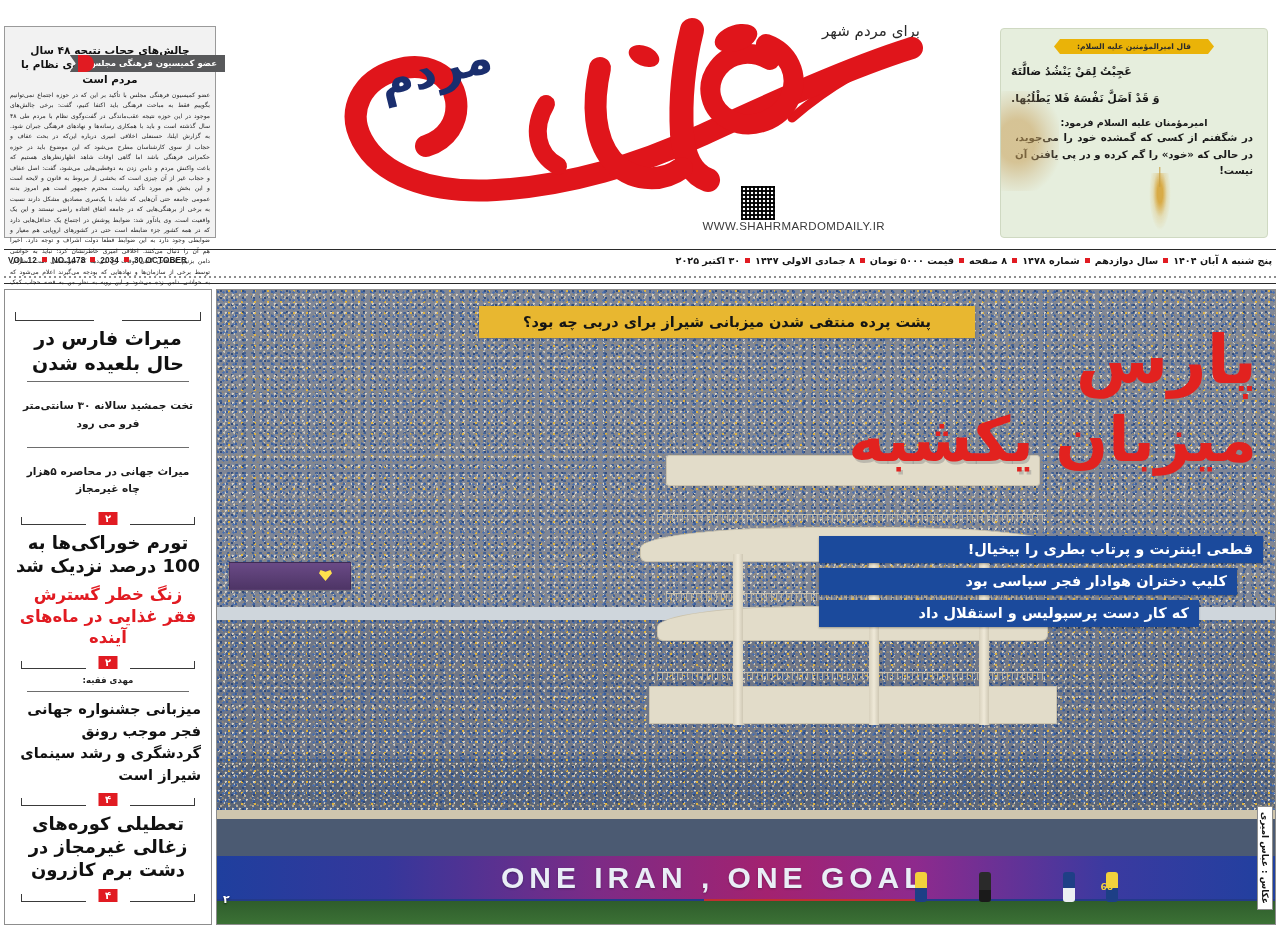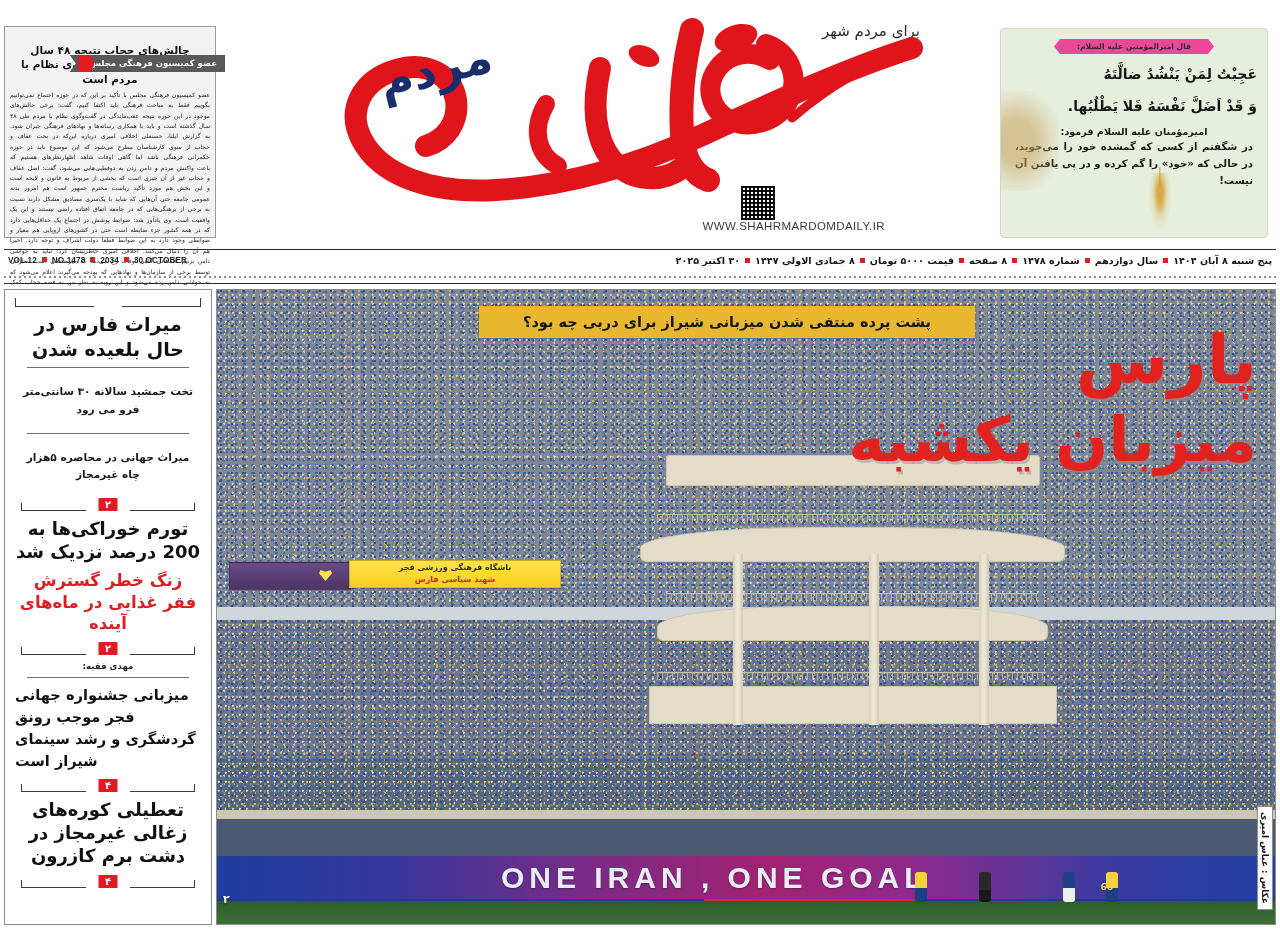--- a/index.html
+++ b/index.html
@@ -42,23 +42,23 @@
     background:
       repeating-linear-gradient(90deg,#111 0 2px,#fff 2px 4px),
       repeating-linear-gradient(0deg,#111 0 2px,#fff 2px 4px);
     background-blend-mode:multiply;}
 
   
   .quote-panel{position:absolute;right:12px;top:28px;width:268px;height:210px;
     background:#e6eedd;border:1px solid #cfd9c2;border-radius:4px;box-sizing:border-box;
     padding:6px 10px 6px;overflow:hidden;}
   .quote-ribbon{margin:4px auto 0;width:160px;height:15px;line-height:15px;
-    background:#ec4899;color:#2b2b2b;font-size:7.6px;font-weight:bold;text-align:center;
+    background:#eab308;color:#2b2b2b;font-size:7.6px;font-weight:bold;text-align:center;
     clip-path:polygon(6px 0,calc(100% - 6px) 0,100% 50%,calc(100% - 6px) 100%,6px 100%,0 50%);}
-  .quote-ar{margin:9px 0 0;text-align:right;font-size:14px;font-weight:bold;
+  .quote-ar{margin:9px 0 0;text-align:left;font-size:11px;font-weight:bold;
     line-height:1.62;color:#161616;font-family:"DejaVu Sans",sans-serif;}
   .quote-fa-lead{margin:9px 0 2px;text-align:center;font-size:9.6px;font-weight:bold;color:#1a1a1a;}
   .quote-fa{margin:0;font-size:10.2px;line-height:1.66;text-align:justify;color:#1a1a1a;
     font-weight:bold;padding:0 4px;}
   .quote-orn{position:absolute;right:96px;bottom:6px;width:22px;height:58px;
     background:radial-gradient(ellipse at 50% 35%,#d8a840 0 18%,rgba(216,168,64,.25) 45%,transparent 70%);
     opacity:.95;}
   .quote-orn:after{content:"";position:absolute;left:50%;top:-6px;width:1.4px;height:20px;
     background:#c49b3c;transform:translateX(-50%);}
   .quote-orn2{position:absolute;left:-2px;top:62px;width:60px;height:100px;
@@ -76,21 +76,21 @@
     vertical-align:1px;}
   .rule-dots{position:absolute;left:4px;top:276px;width:1272px;height:2px;
     background:repeating-linear-gradient(90deg,#8d8d8d 0 2px,transparent 2px 5px);}
   .rule-b{position:absolute;left:4px;top:283px;width:1272px;height:1px;background:#2b2b2b;}
 
   
   .main{position:absolute;left:4px;top:289px;width:1272px;height:636px;}
 
   
   .sidebar{position:absolute;right:1064px;top:0;left:0;width:208px;height:636px;
-    border:1px solid #8d8d8d;box-sizing:border-box;background:#fff;padding:6px 8px;}
+    border:1px solid #8d8d8d;box-sizing:border-box;background:#fff;padding:20px 8px;}
   .brk{position:relative;height:13px;margin:7px 0 6px;}
   .brk:before,.brk:after{content:"";position:absolute;top:5px;height:7px;width:64px;
     border:1px solid #3a3a3a;border-top:0;}
   .brk:before{left:8px;border-right:0;}
   .brk:after{right:8px;border-left:0;}
   .brk .pg{position:absolute;left:50%;top:0;transform:translateX(-50%);
     background:#e11b22;color:#fff;font-size:10px;font-weight:bold;line-height:13px;
     min-width:13px;text-align:center;padding:0 3px;}
   .brk-top{position:relative;height:10px;margin:0 0 2px;}
   .brk-top:before,.brk-top:after{content:"";position:absolute;top:2px;height:8px;width:78px;
@@ -99,21 +99,21 @@
   .brk-top:after{right:2px;border-left:0;}
   .sb-head{font-size:19px;font-weight:bold;text-align:center;line-height:1.3;
     color:#111;margin:6px 2px 6px;letter-spacing:-.4px;}
   .sb-head.sm{font-size:18px;}
   .hr-thin{height:1px;background:#6d6d6d;margin:6px 14px;}
   .sb-sub{font-size:10.6px;font-weight:bold;text-align:center;line-height:1.62;
     color:#1a1a1a;margin:15px 4px;}
   .sb-red{font-size:16.5px;font-weight:bold;text-align:center;line-height:1.32;
     color:#e11b22;margin:4px 2px 2px;letter-spacing:-.3px;}
   .sb-byline{font-size:8.6px;font-weight:bold;text-align:center;color:#222;margin:6px 0 3px;}
-  .sb-body{font-size:14.6px;font-weight:bold;text-align:left;line-height:1.5;
+  .sb-body{font-size:14.6px;font-weight:bold;text-align:right;line-height:1.5;
     color:#111;margin:5px 2px;letter-spacing:-.2px;}
 
   
   .photo-wrap{position:absolute;left:212px;top:0;width:1060px;height:636px;
     border:1px solid #8d8d8d;box-sizing:border-box;overflow:hidden;background:#cfd6dc;}
   .photo{position:absolute;left:0;top:0;width:1058px;height:634px;overflow:hidden;}
 
   
   .sky{position:absolute;left:0;top:0;width:100%;height:46%;
     background:linear-gradient(180deg,#e8edf2 0%,#dde5ec 55%,#cfd9e2 100%);}
@@ -287,21 +287,21 @@
         <div class="hr-thin"></div>
         <div class="sb-sub">تخت جمشید سالانه ۳۰ سانتی‌متر فرو می رود</div>
         <div class="hr-thin"></div>
         <div class="sb-sub">میراث جهانی در محاصره ۵هزار چاه غیرمجاز</div>
         <div class="brk">
           <span class="pg">۲</span>
         </div>
       </div>
 
       <div>
-        <div class="sb-head sm">تورم خوراکی‌ها به 200 درصد نزدیک شد</div>
+        <div class="sb-head sm">تورم خوراکی‌ها به 100 درصد نزدیک شد</div>
         <div class="sb-red">زنگ خطر گسترش فقر غذایی در ماه‌های آینده</div>
         <div class="brk">
           <span class="pg">۲</span>
         </div>
       </div>
 
       <div>
         <div class="sb-byline">مهدی فقیه:</div>
         <div class="hr-thin"></div>
         <div class="sb-body">میزبانی جشنواره جهانی فجر موجب رونق گردشگری و رشد سینمای شیراز است</div>
@@ -338,24 +338,20 @@
           <div class="rail" style="left:4%;top:66%;width:92%;"></div>
           <div class="pillar" style="left:22%;top:30%;height:52%;"></div>
           <div class="pillar" style="left:54%;top:30%;height:52%;"></div>
           <div class="pillar" style="left:80%;top:30%;height:52%;"></div>
         </div>
 
         <div class="ban ban-p" style="left:12px;top:272px;width:120px;">
           <div class="ban-txt">&nbsp;</div>
         </div>
         <div class="heart" style="left:102px;top:279px;"></div>
-        <div class="ban ban-y" style="left:132px;top:270px;width:210px;display:flex;align-items:center;justify-content:center;flex-direction:column;">
-          <div class="ban-txt2">باشگاه فرهنگی ورزشی فجر</div>
-          <div class="ban-txt2" style="color:#c4261d;">شهید سپاسی فارس</div>
-        </div>
 
         <div class="tier-low"></div>
         <div class="adboard">
           <div class="adboard-txt">ONE IRAN , ONE GOAL</div>
         </div>
         <div class="adband"></div>
         <div class="pitch"></div>
 
         <div class="player p-y" style="left:66%;"></div>
         <div class="player p-d" style="left:72%;"></div>
@@ -368,19 +364,24 @@
 
       <div class="kicker">
         <span>پشت پرده منتفی شدن میزبانی شیراز برای دربی چه بود؟</span>
       </div>
 
       <div class="headline">
         <div class="hl-line">پارس</div>
         <div class="hl-line l2">میزبان یکشبه</div>
       </div>
 
+      <div class="bluelist">
+        <div class="blue w1">قطعی اینترنت و پرتاب بطری را بیخیال!</div>
+        <div class="blue w2">کلیپ دختران هوادار فجر سپاسی بود</div>
+        <div class="blue w3">که کار دست پرسپولیس و استقلال داد</div>
+      </div>
 
       <div class="credit">
         <span>عکاس : عباس امیری</span>
       </div>
     </div>
   </div>
 </div>
 
 </body></html>

